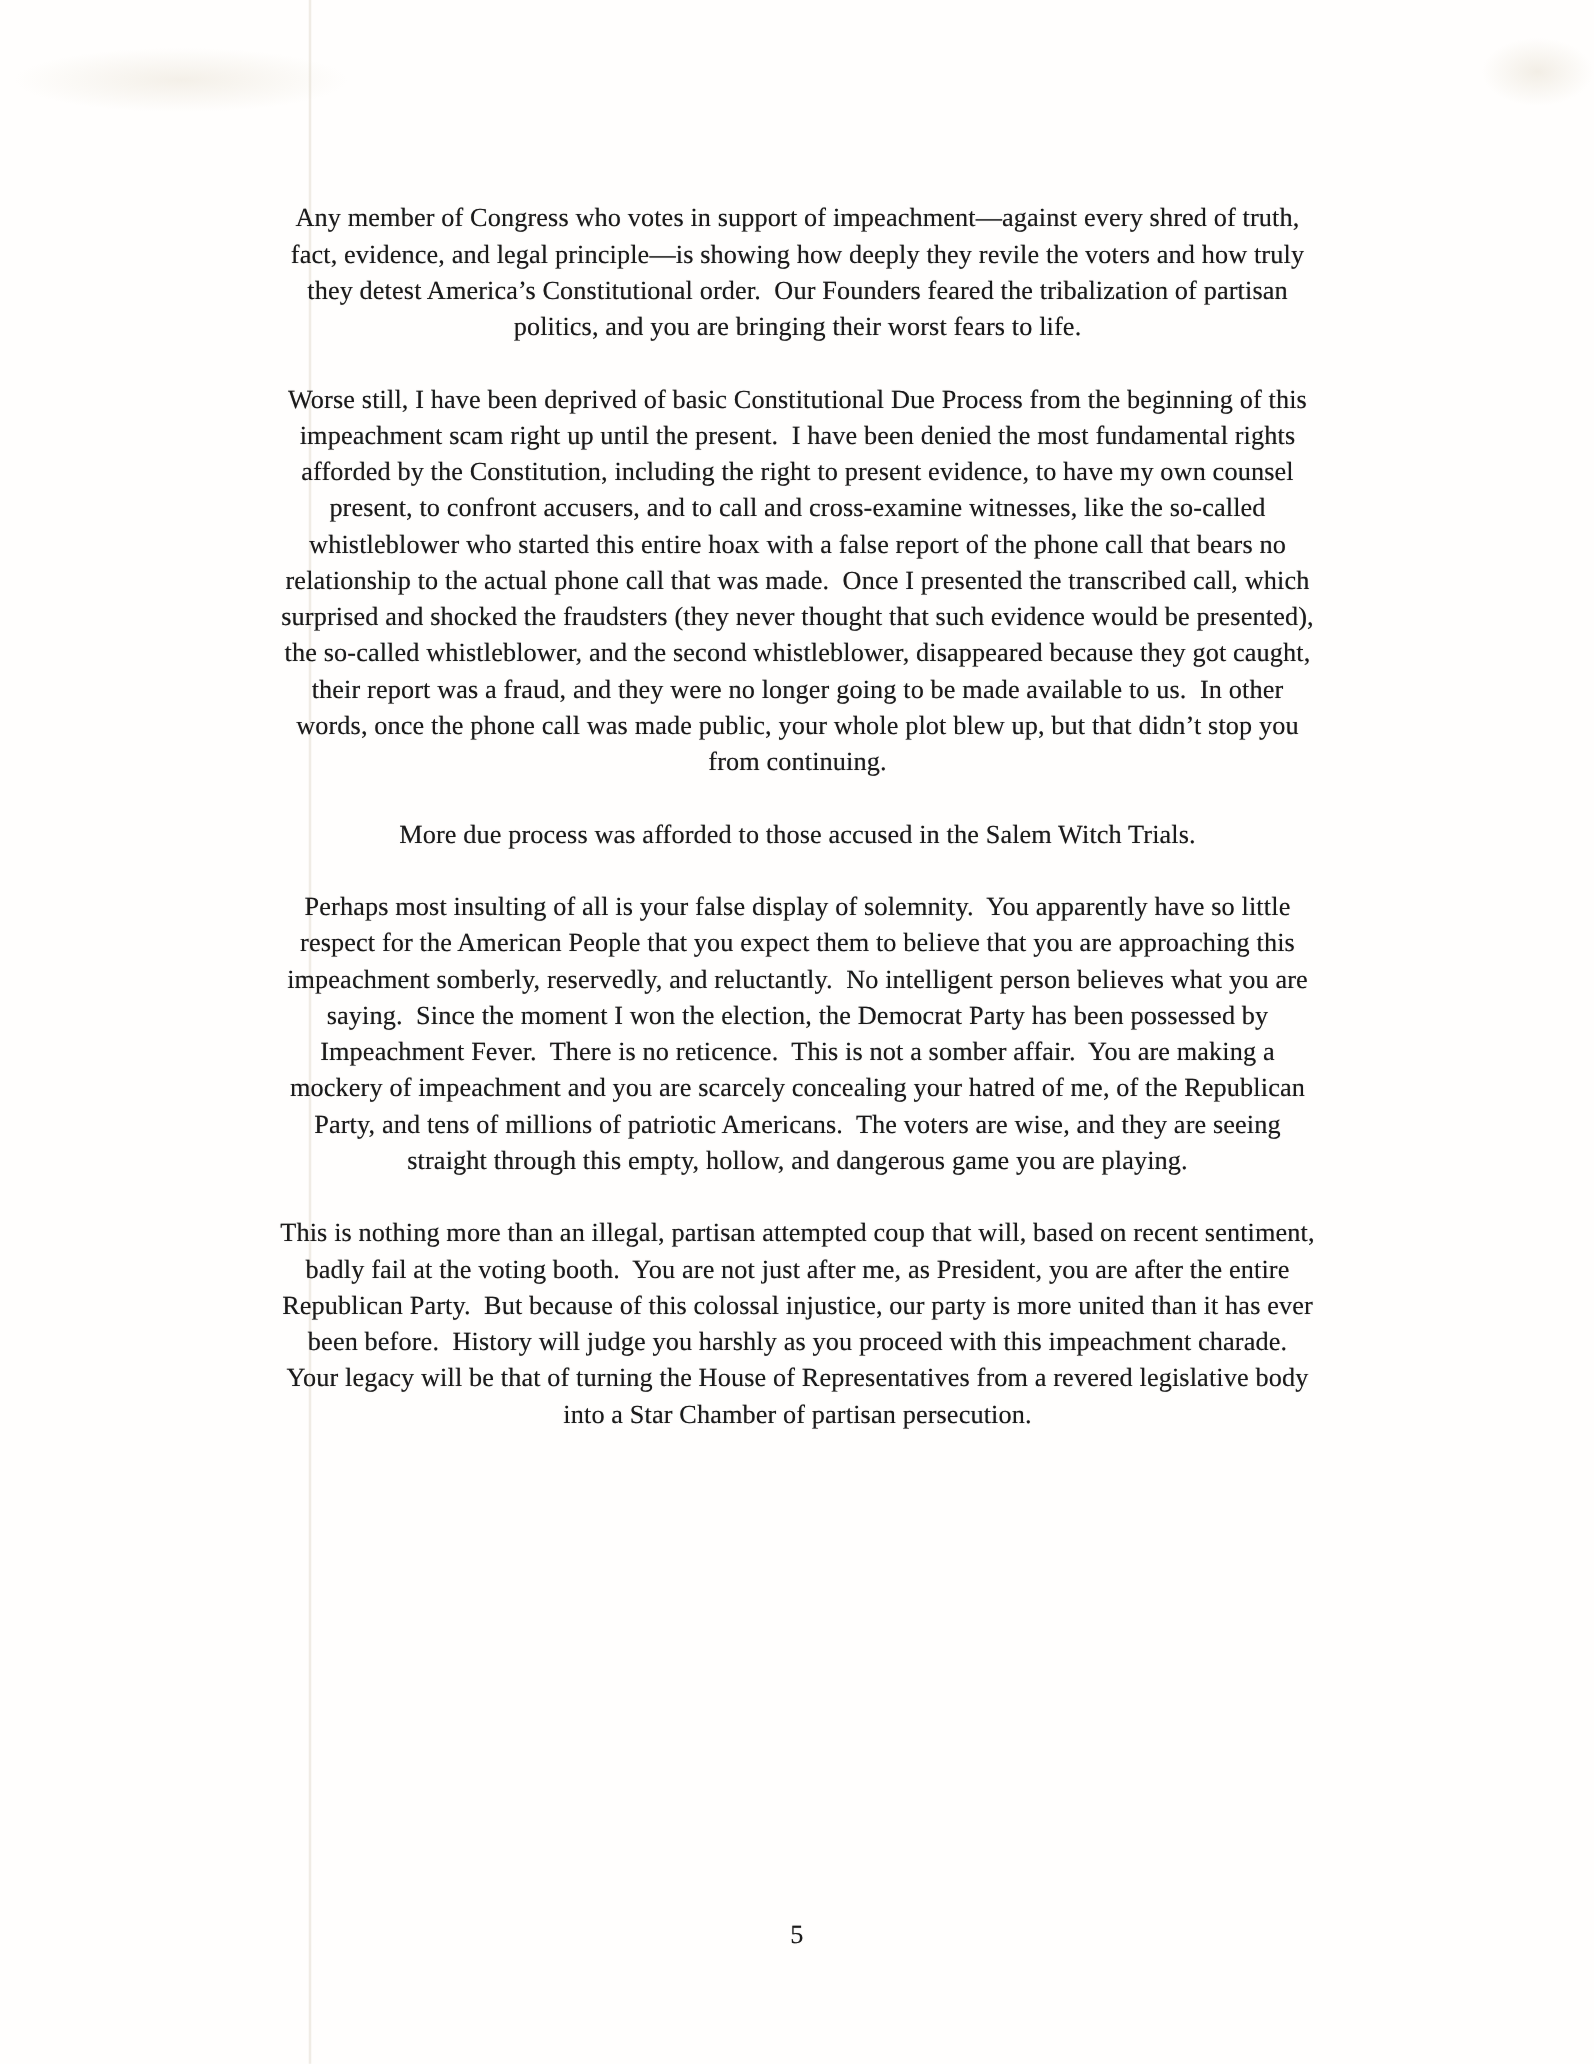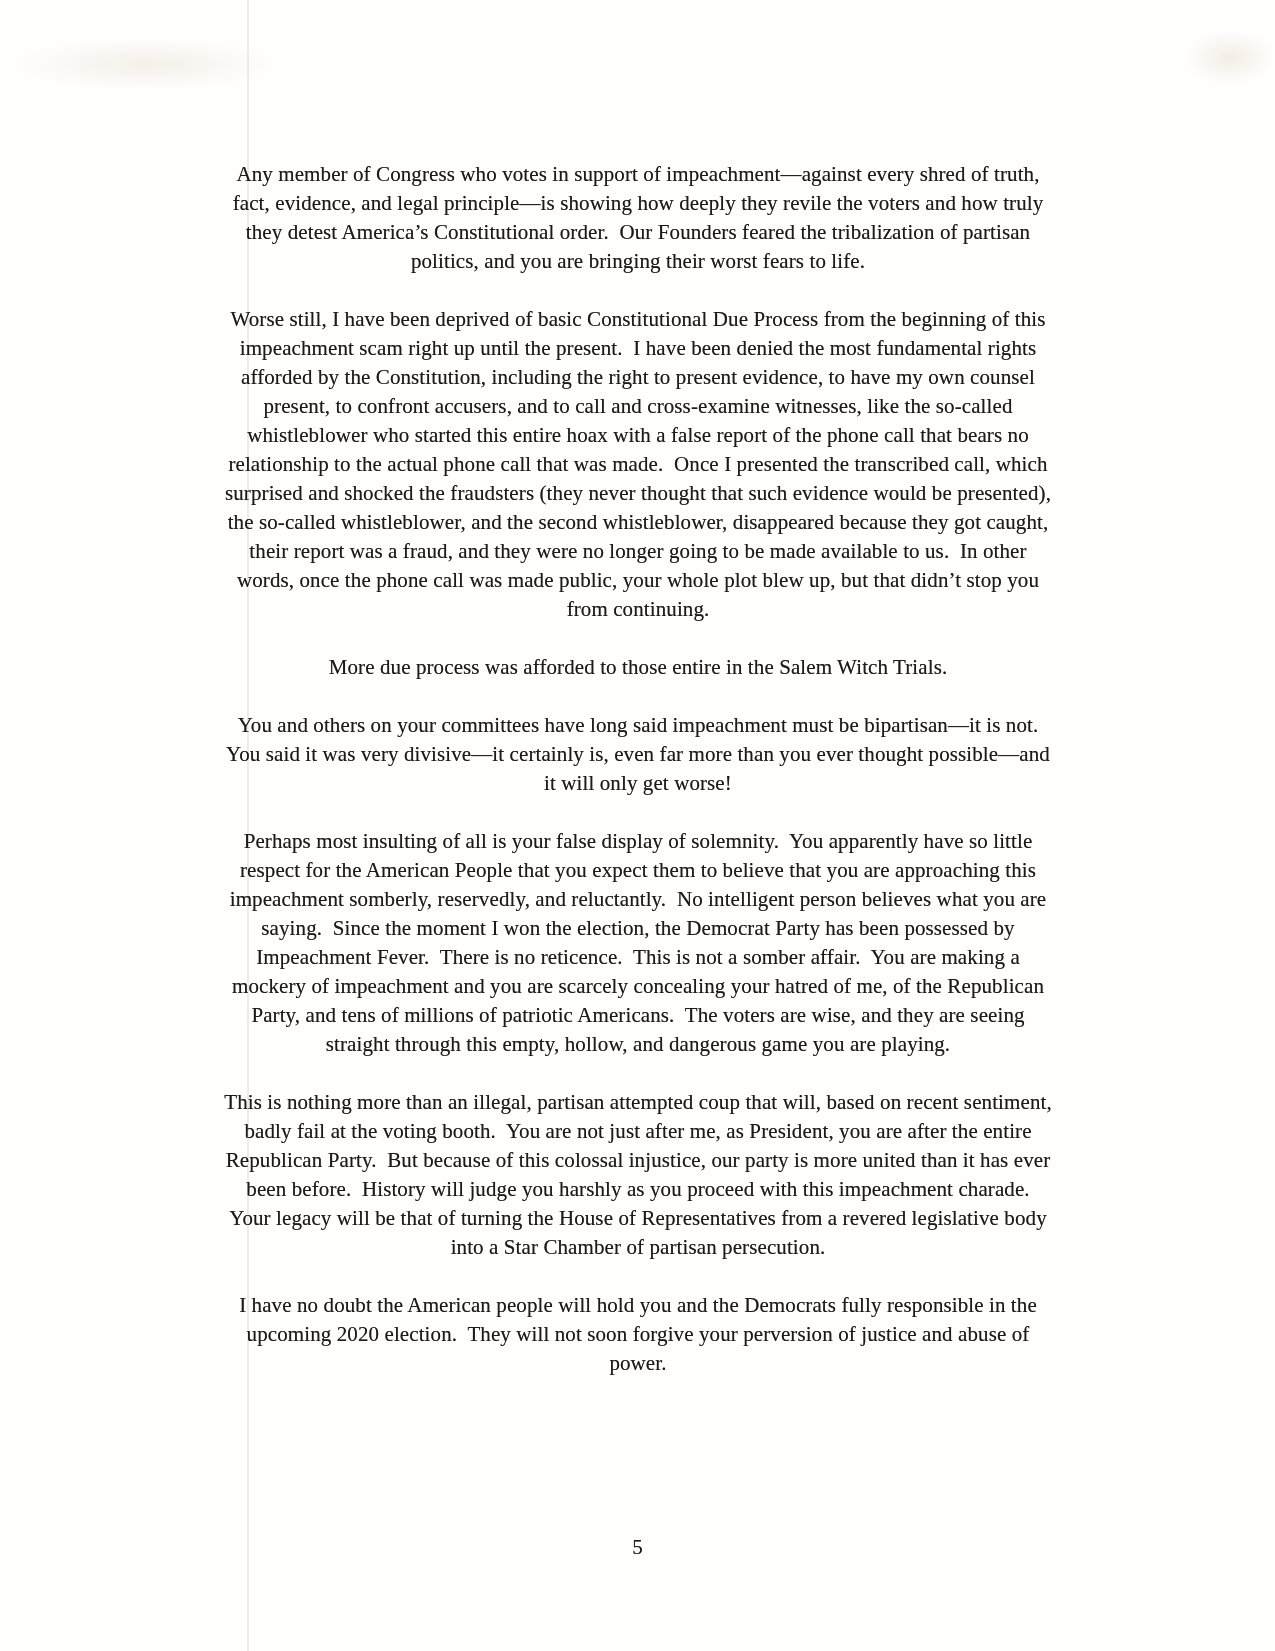--- a/index.html
+++ b/index.html
@@ -89,38 +89,32 @@
 impeachment scam right up until the present.  I have been denied the most fundamental rights
 afforded by the Constitution, including the right to present evidence, to have my own counsel
 present, to confront accusers, and to call and cross-examine witnesses, like the so-called
 whistleblower who started this entire hoax with a false report of the phone call that bears no
 relationship to the actual phone call that was made.  Once I presented the transcribed call, which
 surprised and shocked the fraudsters (they never thought that such evidence would be presented),
 the so-called whistleblower, and the second whistleblower, disappeared because they got caught,
 their report was a fraud, and they were no longer going to be made available to us.  In other
 words, once the phone call was made public, your whole plot blew up, but that didn’t stop you
 from continuing.</p>
-    <p class="para">More due process was afforded to those entire in the Salem Witch Trials.</p>
-    <p class="para">You and others on your committees have long said impeachment must be bipartisan—it is not.
-You said it was very divisive—it certainly is, even far more than you ever thought possible—and
-it will only get worse!</p>
+    <p class="para">More due process was afforded to those accused in the Salem Witch Trials.</p>
     <p class="para">Perhaps most insulting of all is your false display of solemnity.  You apparently have so little
 respect for the American People that you expect them to believe that you are approaching this
 impeachment somberly, reservedly, and reluctantly.  No intelligent person believes what you are
 saying.  Since the moment I won the election, the Democrat Party has been possessed by
 Impeachment Fever.  There is no reticence.  This is not a somber affair.  You are making a
 mockery of impeachment and you are scarcely concealing your hatred of me, of the Republican
 Party, and tens of millions of patriotic Americans.  The voters are wise, and they are seeing
 straight through this empty, hollow, and dangerous game you are playing.</p>
     <p class="para">This is nothing more than an illegal, partisan attempted coup that will, based on recent sentiment,
 badly fail at the voting booth.  You are not just after me, as President, you are after the entire
 Republican Party.  But because of this colossal injustice, our party is more united than it has ever
 been before.  History will judge you harshly as you proceed with this impeachment charade.
 Your legacy will be that of turning the House of Representatives from a revered legislative body
 into a Star Chamber of partisan persecution.</p>
-    <p class="para">I have no doubt the American people will hold you and the Democrats fully responsible in the
-upcoming 2020 election.  They will not soon forgive your perversion of justice and abuse of
-power.</p>
   </div>
 
   <div class="page-number">5</div>
 
 </div>
 
 </body></html>

